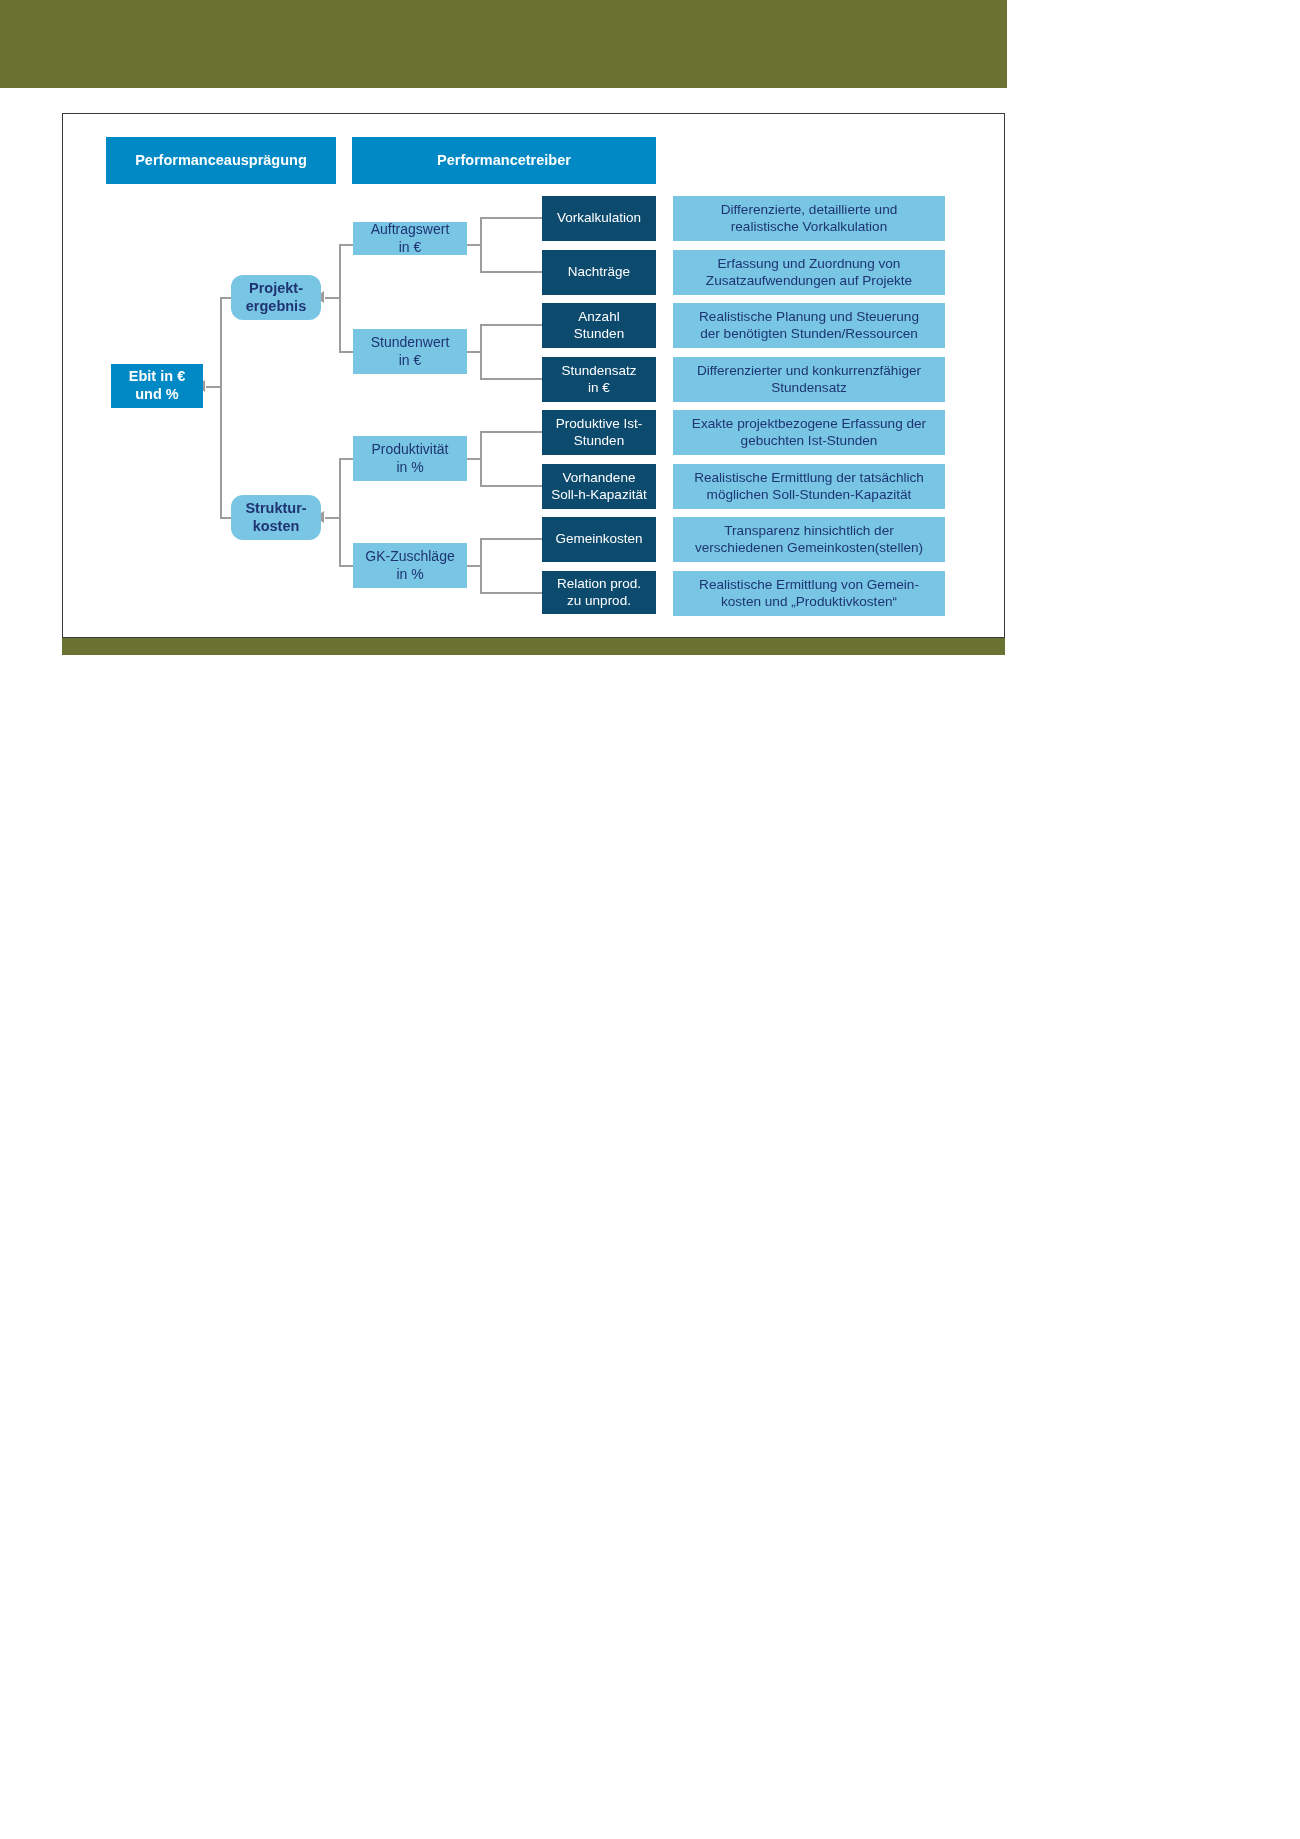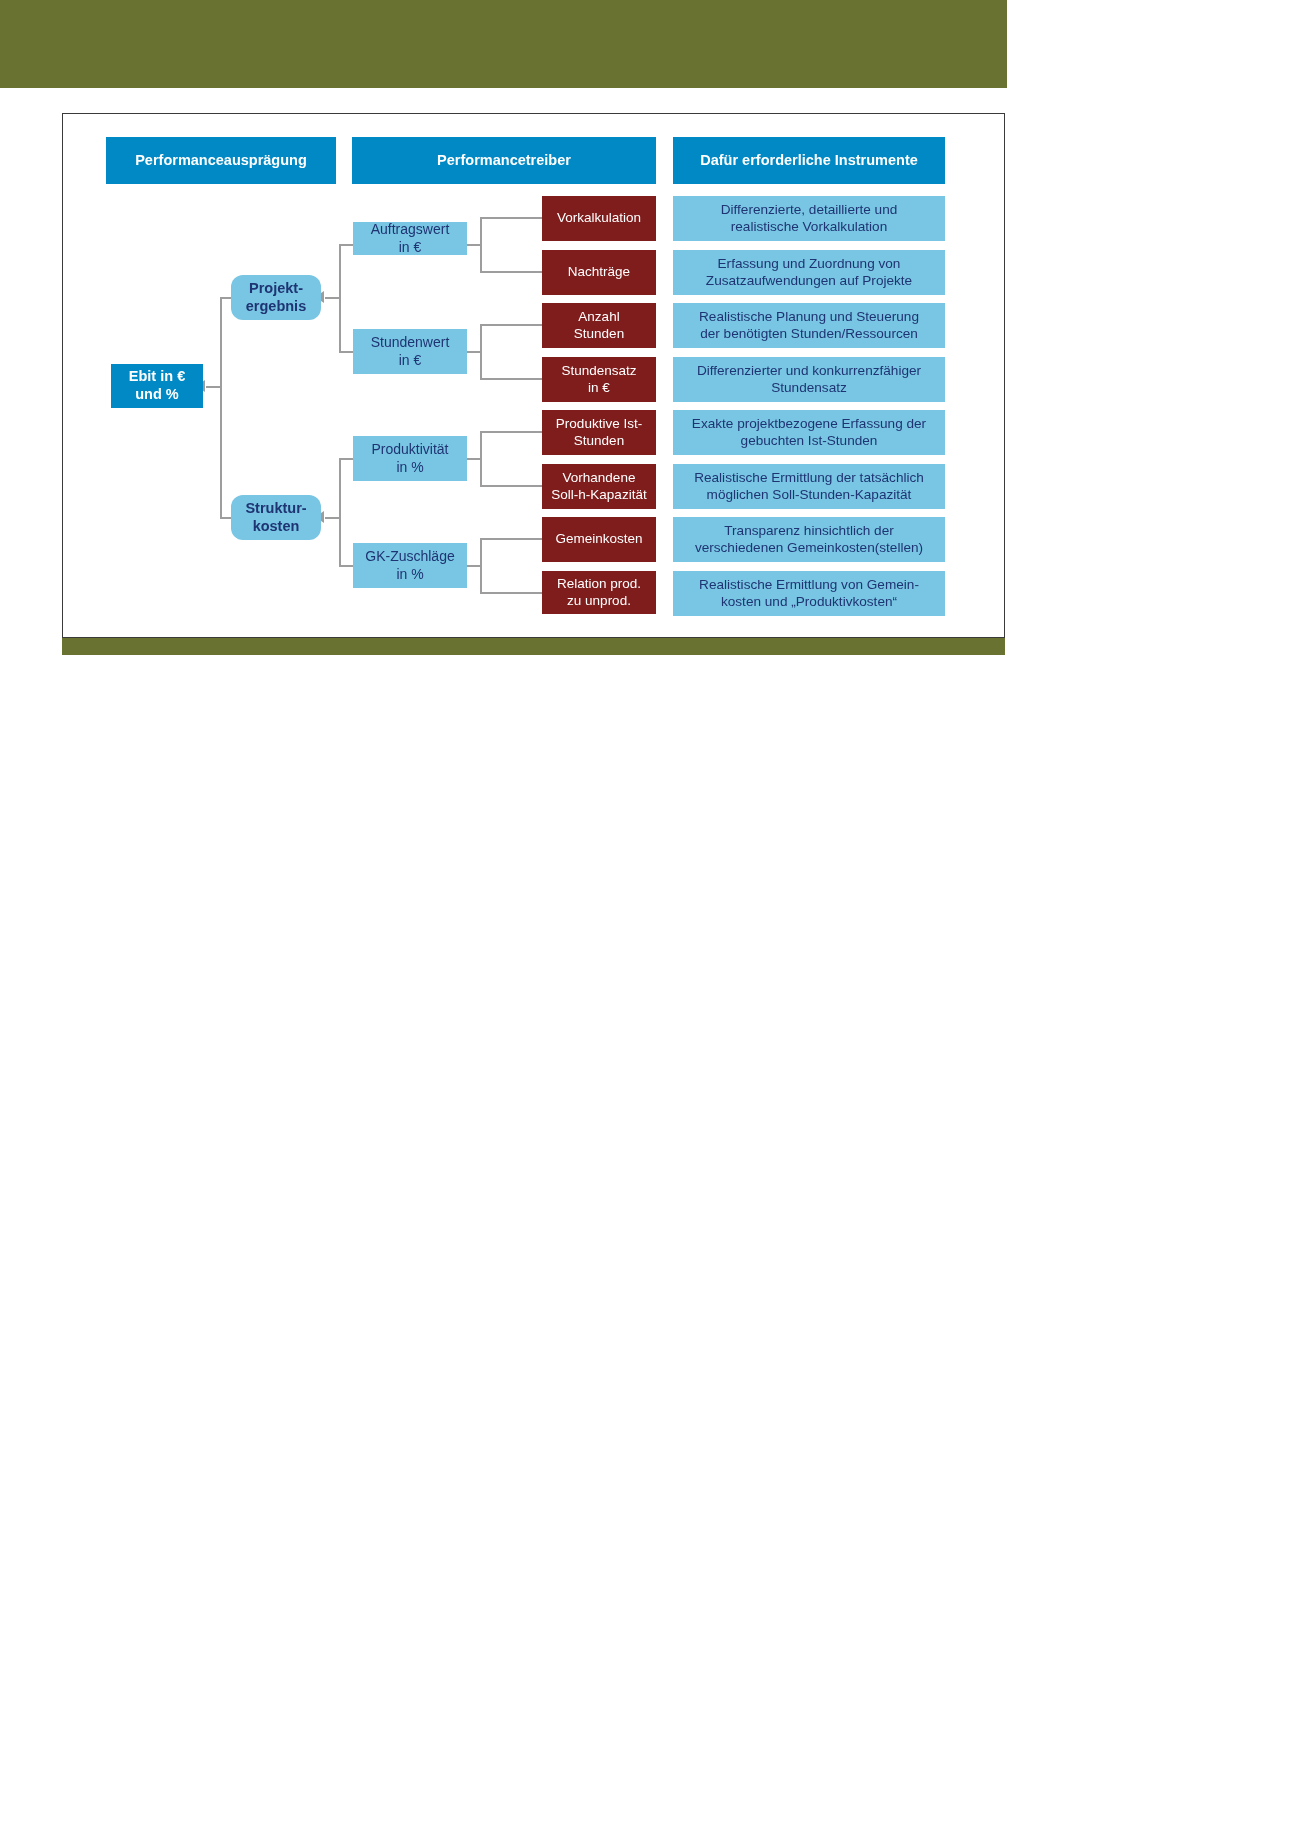--- a/index.html
+++ b/index.html
@@ -21,21 +21,21 @@
     position:absolute;box-sizing:border-box;
     display:flex;align-items:center;justify-content:center;text-align:center;
     line-height:1.22;
   }
   .hdr{
     background:#0089c4;color:#ffffff;font-weight:bold;font-size:14.5px;
   }
   .lightblue{background:#78c6e3;color:#1f3473;font-size:14px;}
   .lightblue.bold{font-weight:bold;font-size:14.5px;border-radius:12px;}
   .darkblue{background:#0089c4;color:#ffffff;font-weight:bold;font-size:14.5px;}
-  .grey{background:#7f1d1d;color:#ffffff;font-size:13.5px;}
+  .grey{background:#0c4a6e;color:#ffffff;font-size:13.5px;}
   .instr{background:#78c6e3;color:#1f3473;font-size:13.6px;padding:0 6px;}
 
   
   .ln{position:absolute;background:#9d9d9d;}
   .ln.h{height:2px;}
   .ln.v{width:2px;}
   .arw{
     position:absolute;width:0;height:0;
     border-top:6px solid transparent;border-bottom:6px solid transparent;
     border-right:9px solid #9d9d9d;
@@ -48,23 +48,20 @@
 <div class="bottom-band"></div>
 
 <div class="figure-frame">
 
   <div class="node hdr" style="left:43px;top:23px;width:230px;height:47px;">
     <span>Performanceausprägung</span>
   </div>
   <div class="node hdr" style="left:289px;top:23px;width:304px;height:47px;">
     <span>Performancetreiber</span>
   </div>
-  <div class="node hdr" style="left:610px;top:23px;width:272px;height:47px;">
-    <span>Dafür erforderliche Instrumente</span>
-  </div>
 
   <div class="ln h" style="left:417px;top:103px;width:62px;"></div>
   <div class="ln h" style="left:417px;top:157px;width:62px;"></div>
   <div class="ln v" style="left:417px;top:103px;height:55px;"></div>
   <div class="ln h" style="left:404px;top:130px;width:14px;"></div>
   <div class="arw" style="left:394px;top:124px;"></div>
 
   <div class="ln h" style="left:417px;top:210px;width:62px;"></div>
   <div class="ln h" style="left:417px;top:264px;width:62px;"></div>
   <div class="ln v" style="left:417px;top:210px;height:55px;"></div>

